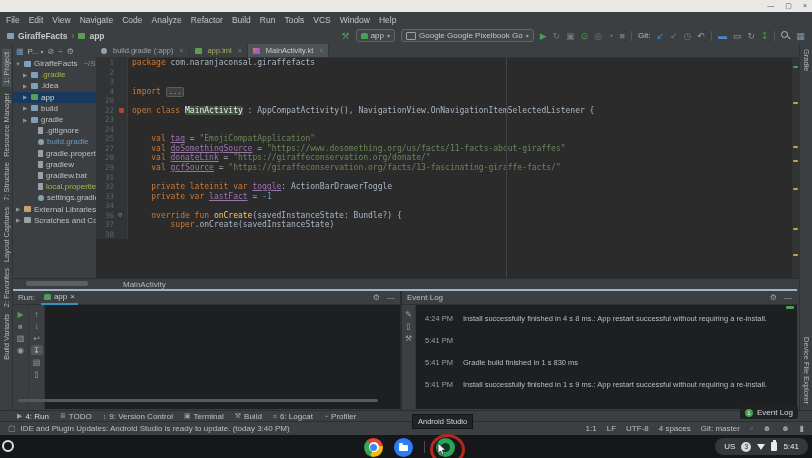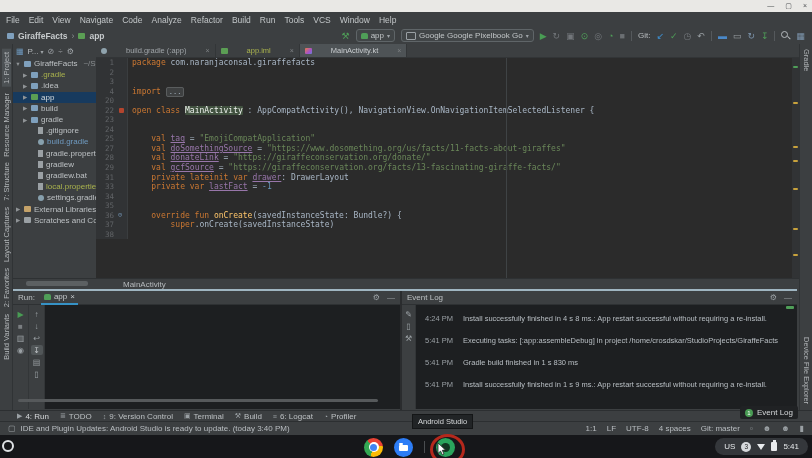--- a/index.html
+++ b/index.html
@@ -26,21 +26,21 @@
   .icon-droid{width:7px;height:6px;background:#4f9e58;border-radius:2px 2px 1px 1px}
   .icon-device{width:8px;height:6px;border:1px solid #9aa0a4;border-radius:1px}
   .icon-search{width:9px;height:9px;position:relative;display:inline-block}
   .icon-search::before{content:"";position:absolute;left:0;top:0;width:5px;height:5px;border:1px solid #b6babd;border-radius:50%}
   .icon-search::after{content:"";position:absolute;left:5.5px;top:6px;width:3.5px;height:1px;background:#b6babd;transform:rotate(45deg)}
   
   #project-header{left:13px;top:44px;width:83px;height:14px;display:flex;align-items:center;gap:4px;
                   padding-left:3px;font-size:8px;color:#b6babd;box-sizing:border-box}
   #editor-tabs{left:96px;top:44px;width:703px;height:14px;display:flex;background:#3c3f41;
                border-bottom:1px solid #323537;box-sizing:border-box}
-  .etab{display:flex;align-items:center;gap:19px;padding:0 5px;font-size:7.5px;color:#9fa4a8;border-right:1px solid #333638}
+  .etab{display:flex;align-items:center;gap:6px;padding:0 5px;font-size:7.5px;color:#9fa4a8;border-right:1px solid #333638}
   .etab.sel{background:#4e5356;color:#c9cdd0}
   .etab .x{color:#7d8184;font-size:7px}
   .fi{width:7px;height:6px;border-radius:1px;flex:0 0 auto}
   .fi-gradle{background:#8fa3ad;border-radius:50%;width:6px;height:6px}
   .fi-kotlin{background:linear-gradient(135deg,#e97b45 0%,#a653c9 60%,#6b7fd7 100%)}
   .fi-android{background:#5b9e54}
   
   #left-strip{left:0;top:44px;width:13px;height:366px;background:#3c3f41;border-right:1px solid #303335;
               display:flex;flex-direction:column;align-items:center;gap:6px;padding-top:5px;box-sizing:border-box}
   #right-strip{left:799px;top:44px;width:13px;height:366px;background:#3c3f41;border-left:1px solid #303335;
@@ -405,34 +405,33 @@
       <span class="ct"><span class="tk-pl">    </span><span class="tk-kw">val</span><span class="tk-pl"> </span><span class="tk-prop">donateLink</span><span class="tk-pl"> = </span><span class="tk-str">"https://giraffeconservation.org/donate/"</span></span>
     </div>
     <div class="cl">
       <span class="ln">29</span>
       <span class="gi"></span>
       <span class="ct"><span class="tk-pl">    </span><span class="tk-kw">val</span><span class="tk-pl"> </span><span class="tk-prop">gcfSource</span><span class="tk-pl"> = </span><span class="tk-str">"https://giraffeconservation.org/facts/13-fascinating-giraffe-facts/"</span></span>
     </div>
     <div class="cl">
       <span class="ln">31</span>
       <span class="gi"></span>
-      <span class="ct"><span class="tk-pl">    </span><span class="tk-kw">private lateinit var</span><span class="tk-pl"> </span><span class="tk-prop">drawer</span><span class="tk-pl">: DrawerLayout</span></span>
+    </div>
+    <div class="cl">
+      <span class="ln">32</span>
+      <span class="gi"></span>
+      <span class="ct"><span class="tk-pl">    </span><span class="tk-kw">private lateinit var</span><span class="tk-pl"> </span><span class="tk-prop">toggle</span><span class="tk-pl">: ActionBarDrawerToggle</span></span>
     </div>
     <div class="cl">
       <span class="ln">33</span>
       <span class="gi"></span>
       <span class="ct"><span class="tk-pl">    </span><span class="tk-kw">private var</span><span class="tk-pl"> </span><span class="tk-prop">lastFact</span><span class="tk-pl"> = </span><span class="tk-num">-1</span></span>
     </div>
     <div class="cl">
       <span class="ln">34</span>
-      <span class="gi"></span>
-      <span class="ct"></span>
-    </div>
-    <div class="cl">
-      <span class="ln">35</span>
       <span class="gi"></span>
       <span class="ct"></span>
     </div>
     <div class="cl">
       <span class="ln">36</span>
       <span class="gi">
         <span class="gut-override">⊙</span>
       </span>
       <span class="ct"><span class="tk-pl">    </span><span class="tk-kw">override fun</span><span class="tk-pl"> </span><span class="tk-fn">onCreate</span><span class="tk-pl">(savedInstanceState: Bundle?) {</span></span>
     </div>
@@ -513,21 +512,20 @@
         <span class="ric" style="color: rgb(154, 160, 164);">▯</span>
         <span class="ric" style="color: rgb(154, 160, 164);">⚒</span>
       </div>
     <div class="el-content" id="el-content">
         <div class="ev">
           <span class="t">4:24 PM</span>
           <span>Install successfully finished in 4 s 8 ms.: App restart successful without requiring a re-install.</span>
         </div>
         <div class="ev">
           <span class="t">5:41 PM</span>
-          <span>Executing tasks: [:app:assembleDebug] in project /home/crosdskar/StudioProjects/GiraffeFacts</span>
         </div>
         <div class="ev">
           <span class="t">5:41 PM</span>
           <span>Gradle build finished in 1 s 830 ms</span>
         </div>
         <div class="ev">
           <span class="t">5:41 PM</span>
           <span>Install successfully finished in 1 s 9 ms.: App restart successful without requiring a re-install.</span>
         </div>
       </div>

